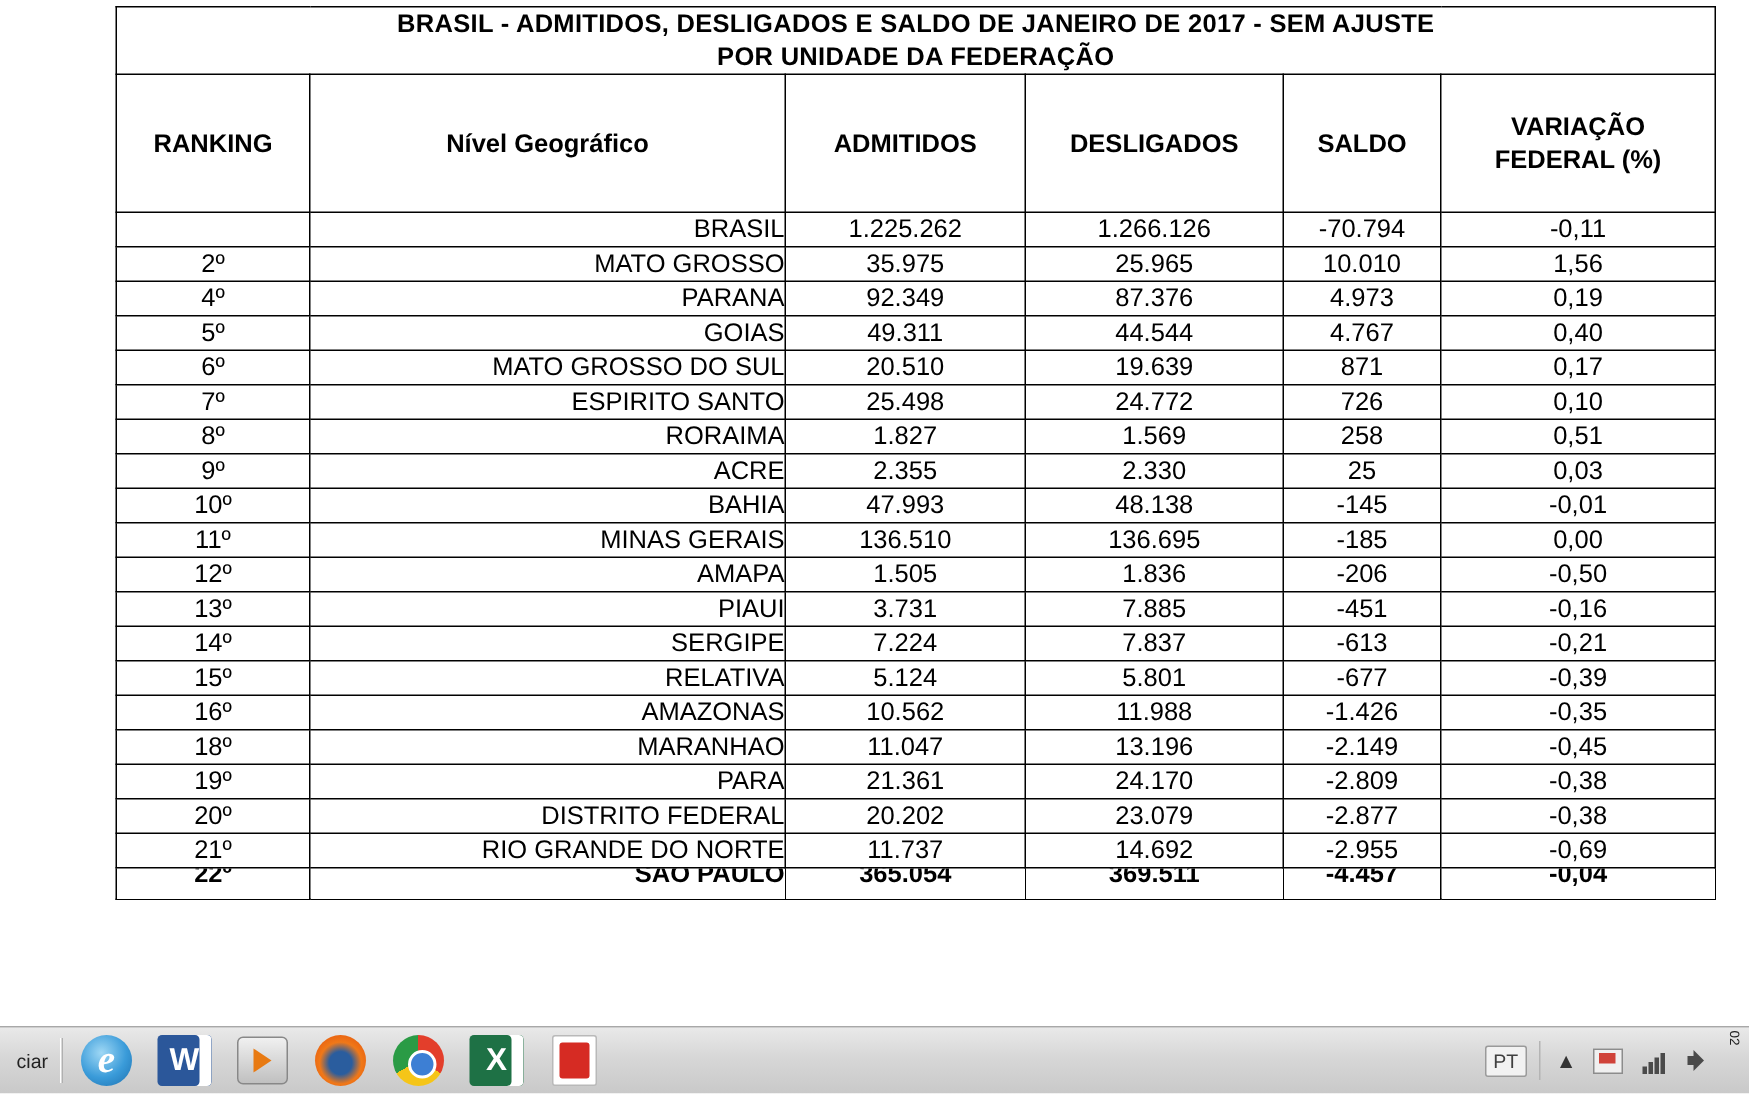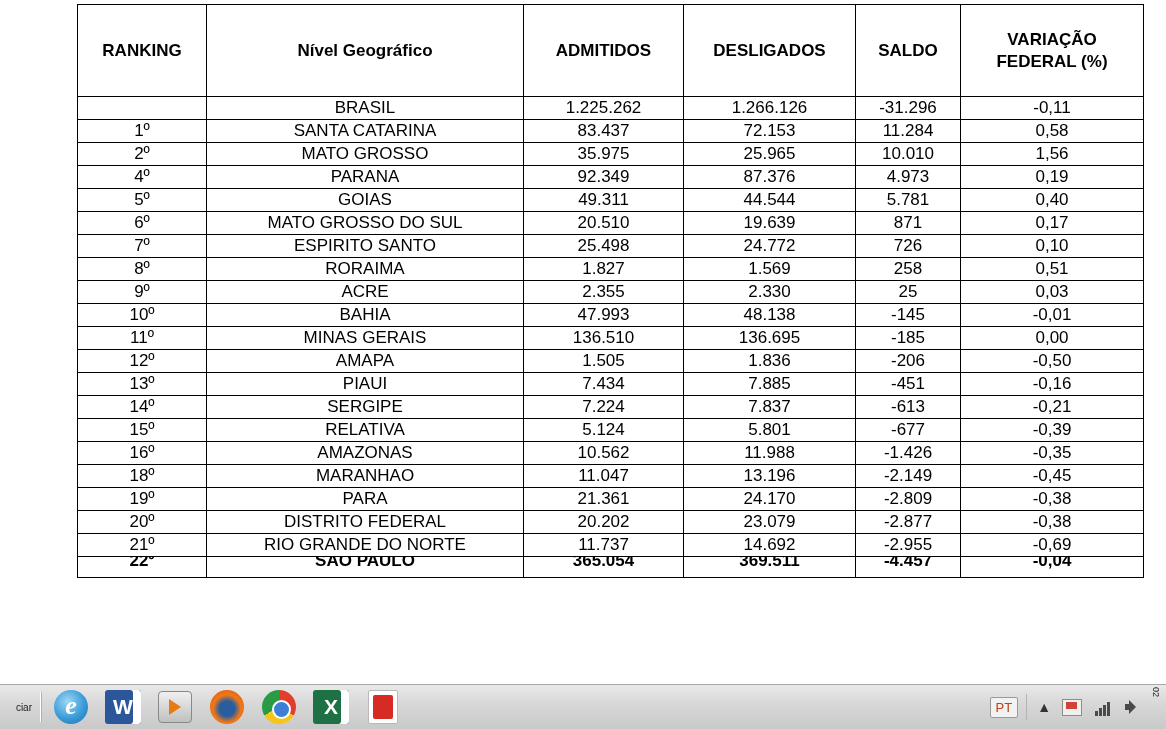--- a/index.html
+++ b/index.html
@@ -74,21 +74,21 @@
     line-height: 1.25;
     padding: 2px 4px;
   }
 
   td.rank {
     text-align: center;
     height: 23px;
     font-size: 17px;
   }
   td.geo {
-    text-align: center;
+    text-align: right;
     padding-left: 6px;
     font-size: 17px;
     margin-left: 38px;
   }
   td.num {
     text-align: center;
     font-size: 17px;
   }
 
   
@@ -111,21 +111,21 @@
     width: 1166px;
     height: 45px;
     background: linear-gradient(180deg, #e9e9e9 0%, #d7d7d7 45%, #c9c9c9 100%);
     border-top: 1px solid #a8a8a8;
     display: flex;
     align-items: center;
   }
   .tb-start {
     width: 34px;
     height: 45px;
-    font-size: 10px;
+    font-size: 13px;
     color: #222;
     display: flex;
     align-items: center;
     justify-content: flex-end;
     padding-right: 2px;
     overflow: hidden;
     white-space: nowrap;
   }
   .tb-sep {
     width: 2px; height: 30px;
@@ -231,21 +231,21 @@
     gap: 8px;
     padding-right: 6px;
     height: 45px;
   }
   .tray-lang {
     border: 1px solid #9a9a9a;
     background: #f2f2f2;
     font-size: 13px;
     padding: 2px 5px;
     border-radius: 2px;
-    color: #c2410c;
+    color: #404040;
   }
   .tray-sep {
     width: 1px; height: 26px; background: #b4b4b4;
   }
   .tray-chev {
     font-size: 14px; color: #333; padding: 0 2px;
   }
   .tray-ico {
     width: 20px; height: 18px;
     display: flex; align-items: flex-end; justify-content: center;
@@ -298,48 +298,46 @@
     <table class="main">
       <colgroup>
         <col class="c-rank">
           <col class="c-geo">
           <col class="c-adm">
         <col class="c-des">
           <col class="c-sal">
           <col class="c-var">
       </colgroup>
       <thead>
+        <tr>
+          <td class="title-cell" colspan="6">
+            <div>BRASIL - ADMITIDOS, DESLIGADOS E SALDO DE JANEIRO DE 2017 - SEM AJUSTE</div>
+            <div>POR UNIDADE DA FEDERAÇÃO</div>
+          </td>
+        </tr>
         <tr>
           <th class="hdr-cell">RANKING</th>
           <th class="hdr-cell">Nível Geográfico</th>
           <th class="hdr-cell">ADMITIDOS</th>
           <th class="hdr-cell">DESLIGADOS</th>
           <th class="hdr-cell">SALDO</th>
           <th class="hdr-cell">
             <div>VARIAÇÃO</div>
             <div>FEDERAL (%)</div>
           </th>
         </tr>
       </thead>
       <tbody id="tbody">
           <tr>
             <td class="rank"><span></span></td>
             <td class="geo"><span>BRASIL</span></td>
             <td class="num"><span>1.225.262</span></td>
             <td class="num"><span>1.266.126</span></td>
-            <td class="num"><span>-31.296</span></td>
+            <td class="num"><span>-70.794</span></td>
             <td class="num"><span>-0,11</span></td>
-          </tr>
-          <tr>
-            <td class="rank"><span>1º</span></td>
-            <td class="geo"><span>SANTA CATARINA</span></td>
-            <td class="num"><span>83.437</span></td>
-            <td class="num"><span>72.153</span></td>
-            <td class="num"><span>11.284</span></td>
-            <td class="num"><span>0,58</span></td>
           </tr>
           <tr>
             <td class="rank"><span>2º</span></td>
             <td class="geo"><span>MATO GROSSO</span></td>
             <td class="num"><span>35.975</span></td>
             <td class="num"><span>25.965</span></td>
             <td class="num"><span>10.010</span></td>
             <td class="num"><span>1,56</span></td>
           </tr>
           <tr>
@@ -348,21 +346,21 @@
             <td class="num"><span>92.349</span></td>
             <td class="num"><span>87.376</span></td>
             <td class="num"><span>4.973</span></td>
             <td class="num"><span>0,19</span></td>
           </tr>
           <tr>
             <td class="rank"><span>5º</span></td>
             <td class="geo"><span>GOIAS</span></td>
             <td class="num"><span>49.311</span></td>
             <td class="num"><span>44.544</span></td>
-            <td class="num"><span>5.781</span></td>
+            <td class="num"><span>4.767</span></td>
             <td class="num"><span>0,40</span></td>
           </tr>
           <tr>
             <td class="rank"><span>6º</span></td>
             <td class="geo"><span>MATO GROSSO DO SUL</span></td>
             <td class="num"><span>20.510</span></td>
             <td class="num"><span>19.639</span></td>
             <td class="num"><span>871</span></td>
             <td class="num"><span>0,17</span></td>
           </tr>
@@ -410,21 +408,21 @@
             <td class="rank"><span>12º</span></td>
             <td class="geo"><span>AMAPA</span></td>
             <td class="num"><span>1.505</span></td>
             <td class="num"><span>1.836</span></td>
             <td class="num"><span>-206</span></td>
             <td class="num"><span>-0,50</span></td>
           </tr>
           <tr>
             <td class="rank"><span>13º</span></td>
             <td class="geo"><span>PIAUI</span></td>
-            <td class="num"><span>7.434</span></td>
+            <td class="num"><span>3.731</span></td>
             <td class="num"><span>7.885</span></td>
             <td class="num"><span>-451</span></td>
             <td class="num"><span>-0,16</span></td>
           </tr>
           <tr>
             <td class="rank"><span>14º</span></td>
             <td class="geo"><span>SERGIPE</span></td>
             <td class="num"><span>7.224</span></td>
             <td class="num"><span>7.837</span></td>
             <td class="num"><span>-613</span></td>

